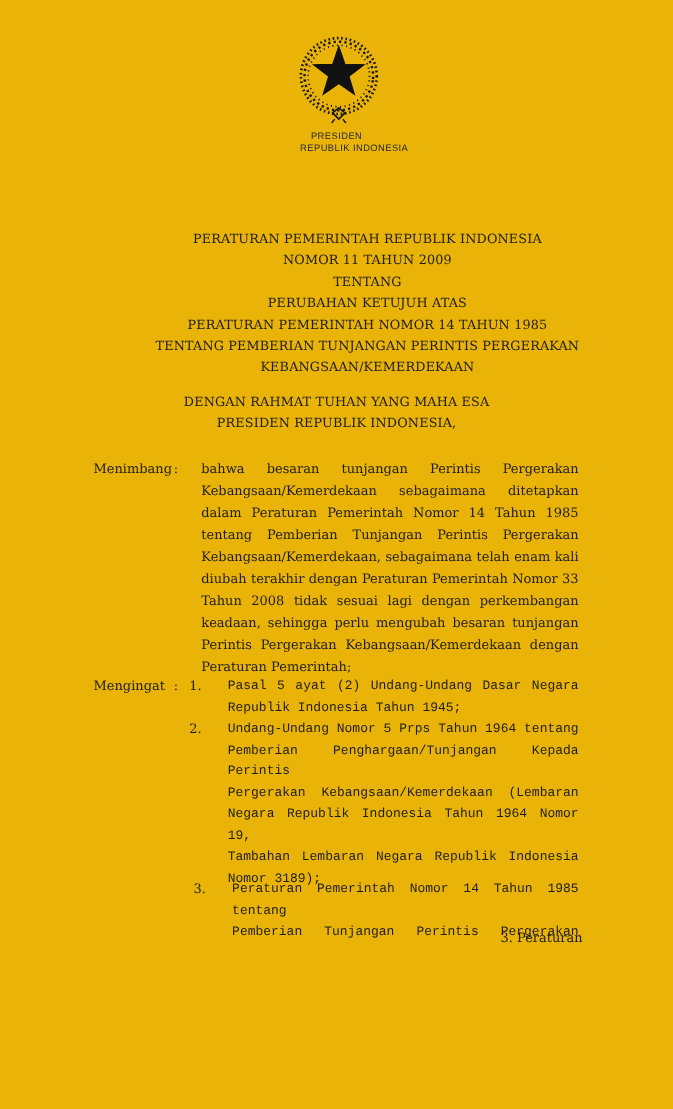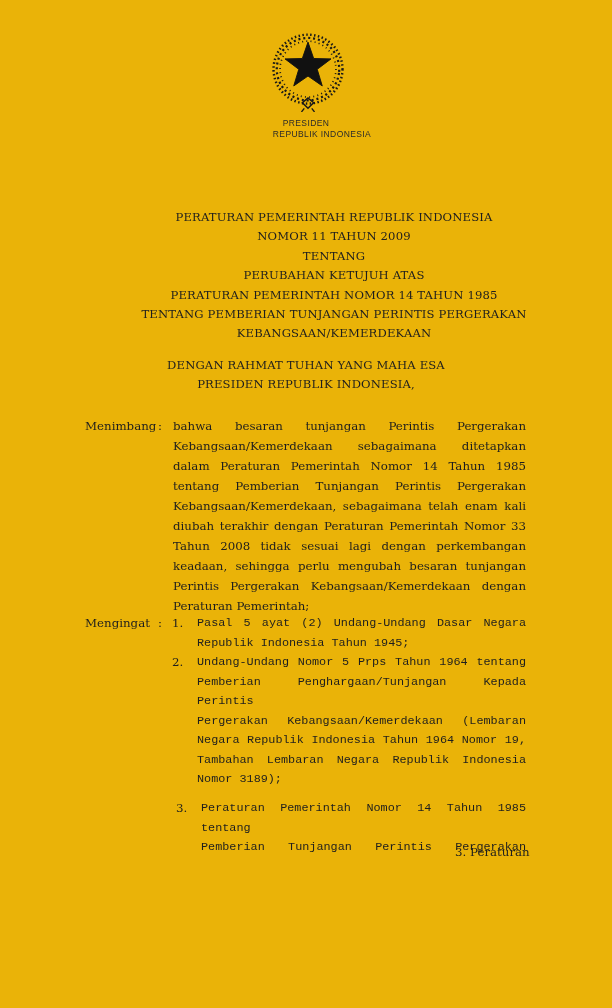--- a/index.html
+++ b/index.html
@@ -21,21 +21,21 @@
   .org2 { top:129px;padding-left:16px; }
   
   .cblock { position:absolute; left:0; width:612px; text-align:center;
             font-size:11.6px; line-height:19.4px; letter-spacing:0.15px; }
   .title-block { top:208px;padding-left:28px; }
   .preamble-block { top:356px; }
   
   .lbl { position:absolute; font-size:11.8px; line-height:20px; }
   .colon { position:absolute; font-size:11.8px; line-height:20px; }
   .para { position:absolute; font-size:11.8px; }
-  .para .ln { line-height:20px; }
+  .para .ln { line-height:20px;margin-left:10px; }
   .para19 .ln { line-height:19.5px;font-family:Liberation Mono, monospace; }
   .jl { text-align:justify; text-align-last:justify; }
   .al { text-align:left; text-align-last:left; }
   .num { position:absolute; font-size:11.8px; line-height:19.5px; }
   .overlap { position:absolute; font-size:11.8px; line-height:19.5px;
              white-space:nowrap; color:#1e1e1e; }
 </style>
 </head>
 <body>
 

